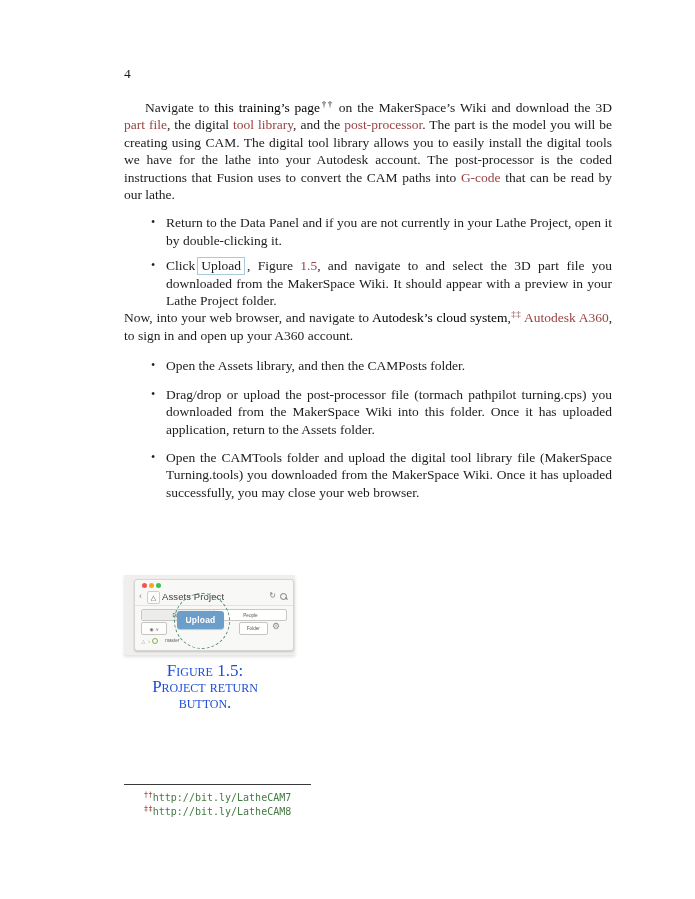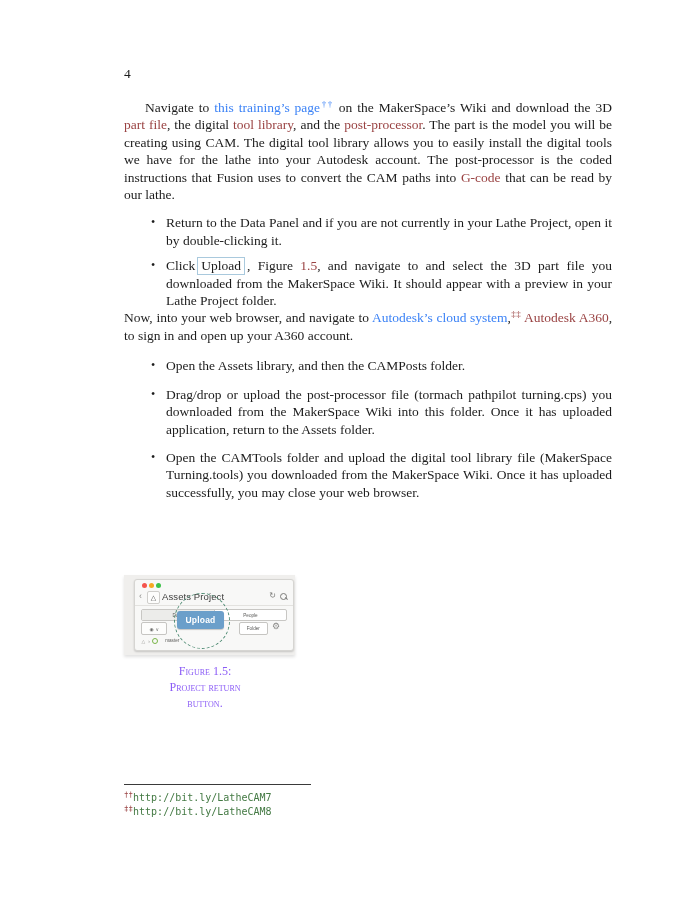--- a/index.html
+++ b/index.html
@@ -14,21 +14,21 @@
   .content{position:absolute;top:99px;left:124px;width:488px;font-size:13.5px;line-height:17.4px;text-align:justify;}
   .content p{margin:0;}
   p.indent{text-indent:21px;}
   .mt{margin-top:13px;}
   ul.blist{list-style:none;margin:11px 0 0 0;padding:0 0 0 42px;}
   ul.blist.second{margin-top:13px;}
   ul.blist li{position:relative;margin-bottom:8px;}
   ul.blist.second li{margin-bottom:11px;}
   ul.blist li:last-child{margin-bottom:0;}
   .bullet{position:absolute;left:-15px;top:0;font-size:12px;}
-  .lg{color:#3b82f6;}
+  .lg{color:#000000;}
   .lr{color:#9a4343;}
   .sup{vertical-align:super;font-size:9px;line-height:0;}
   .it{}
   .keybox{border:1px solid #a9c9dd;padding:0 3px 1px 3px;margin:0 2px;white-space:nowrap;}
 
   
   .figwrap{position:absolute;left:124px;top:575px;}
   .backdrop{position:relative;width:171px;height:80px;background:#f0efed;box-shadow:0 2px 3px rgba(0,0,0,.12);}
   .macwin{position:absolute;left:10px;top:4px;width:158px;height:70px;background:#f8f8f7;border:1px solid #d6d5d2;border-radius:3px;box-shadow:0 1px 2px rgba(0,0,0,.18);font-family:"Liberation Sans",sans-serif;}
   .lights{position:absolute;top:3px;left:7px;display:flex;gap:2px;}
@@ -49,26 +49,26 @@
   .viewbtn{position:absolute;left:0;top:0;width:24px;height:11px;border:1px solid #c6c5c2;border-radius:2px;background:#fdfdfc;display:flex;align-items:center;justify-content:center;gap:1px;}
   .viewbtn .ic{font-size:6px;color:#6d6d6b;transform:scale(.8);}
   .folderbtn{position:absolute;left:98px;top:0;width:27px;height:11px;border:1px solid #c6c5c2;border-radius:2px;background:#fff;display:flex;align-items:center;justify-content:center;}
   .gear{position:absolute;left:131px;top:-1px;font-size:9px;color:#8a8a88;}
   .uploadbtn{position:absolute;left:42px;top:31px;width:47px;height:18px;background:#6b9fca;border-radius:3px;color:#fff;font-family:"Liberation Sans",sans-serif;font-weight:bold;font-size:8.5px;display:flex;align-items:center;justify-content:center;box-shadow:0 1px 1px rgba(0,0,0,.2);letter-spacing:.2px;}
   .crumbs{position:absolute;left:6px;top:56px;display:flex;align-items:center;gap:2px;color:#8f8f8d;}
   .crumbic{font-size:6px;transform:scale(.8);}
   .branchdot{width:4px;height:4px;border:1px solid #7ab648;border-radius:50%;}
   .dashcircle{position:absolute;left:39px;top:13px;width:54px;height:54px;border:1.5px dashed #4e8b73;border-radius:50%;}
 
-  .caption{position:absolute;left:124px;top:663px;width:162px;text-align:center;font-size:12px;line-height:16px;font-variant:small-caps;color:#8b5cf6;}
+  .caption{position:absolute;left:124px;top:663px;width:162px;text-align:center;font-size:17px;line-height:16px;font-variant:small-caps;color:#1d4ed8;}
 
   
   .footnotes{position:absolute;left:124px;top:784px;font-size:10px;line-height:14px;}
   .fnrule{width:187px;border-top:1px solid #3a3a3a;margin-bottom:6px;}
-  .fnline{font-family:"DejaVu Sans Mono",monospace;}
+  .fnline{font-family:"DejaVu Sans Mono",monospace;text-align:center;}
   .fnmark{font-size:7.5px;vertical-align:super;line-height:0;}
   .fnurl{color:#447a44;}
 </style>
 </head>
 <body>
 
 <div class="page">
 
   <div class="runhead">
     <span>4</span>

